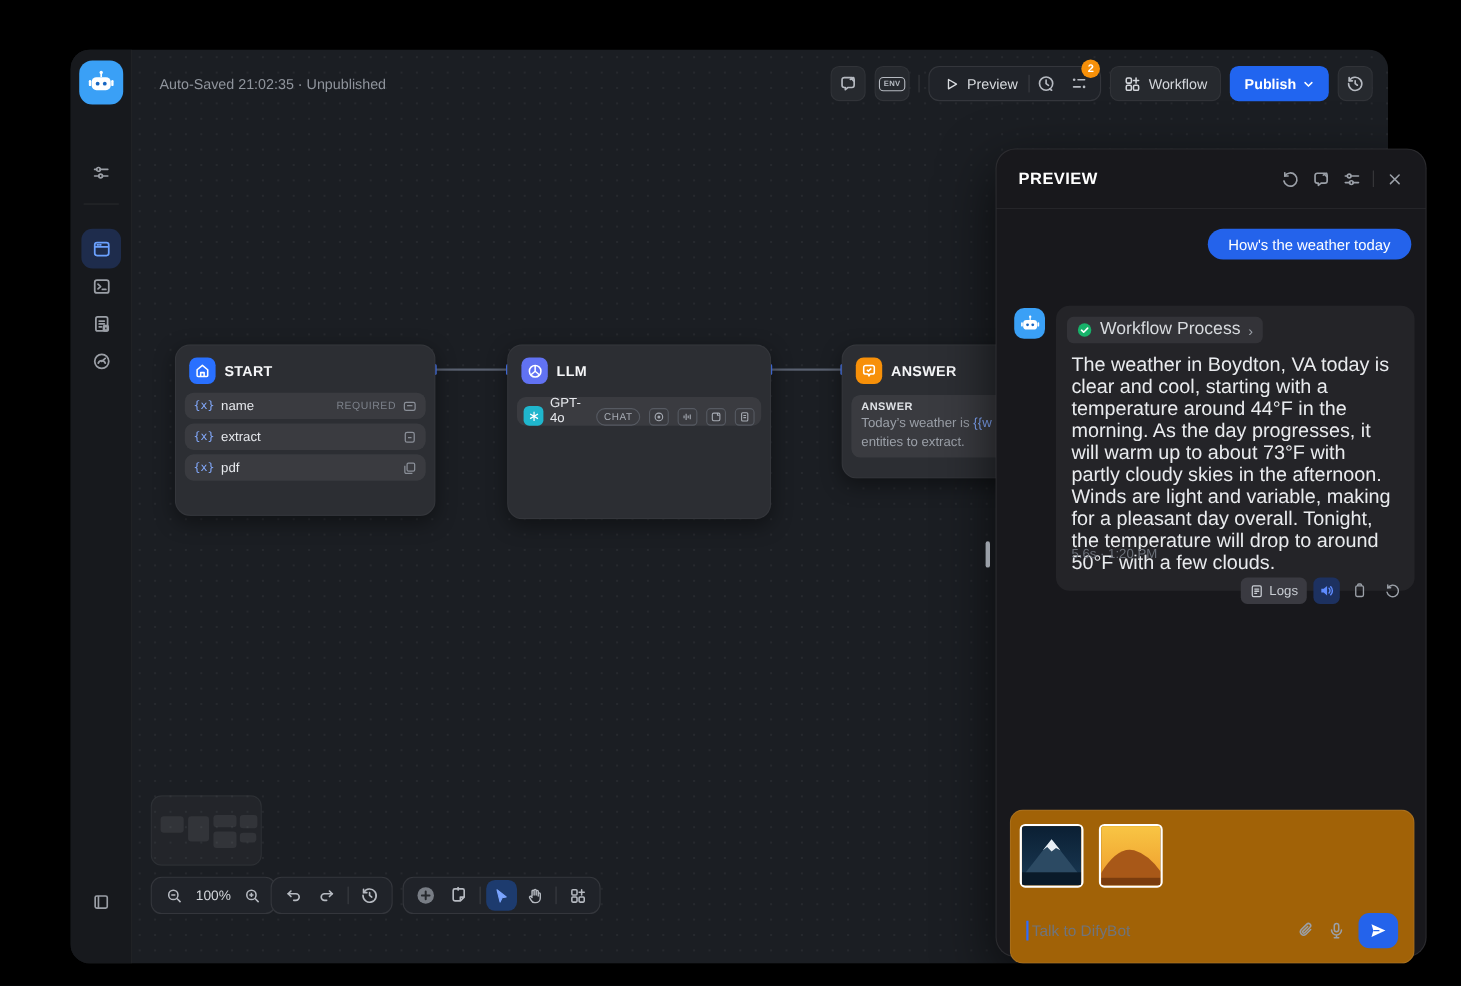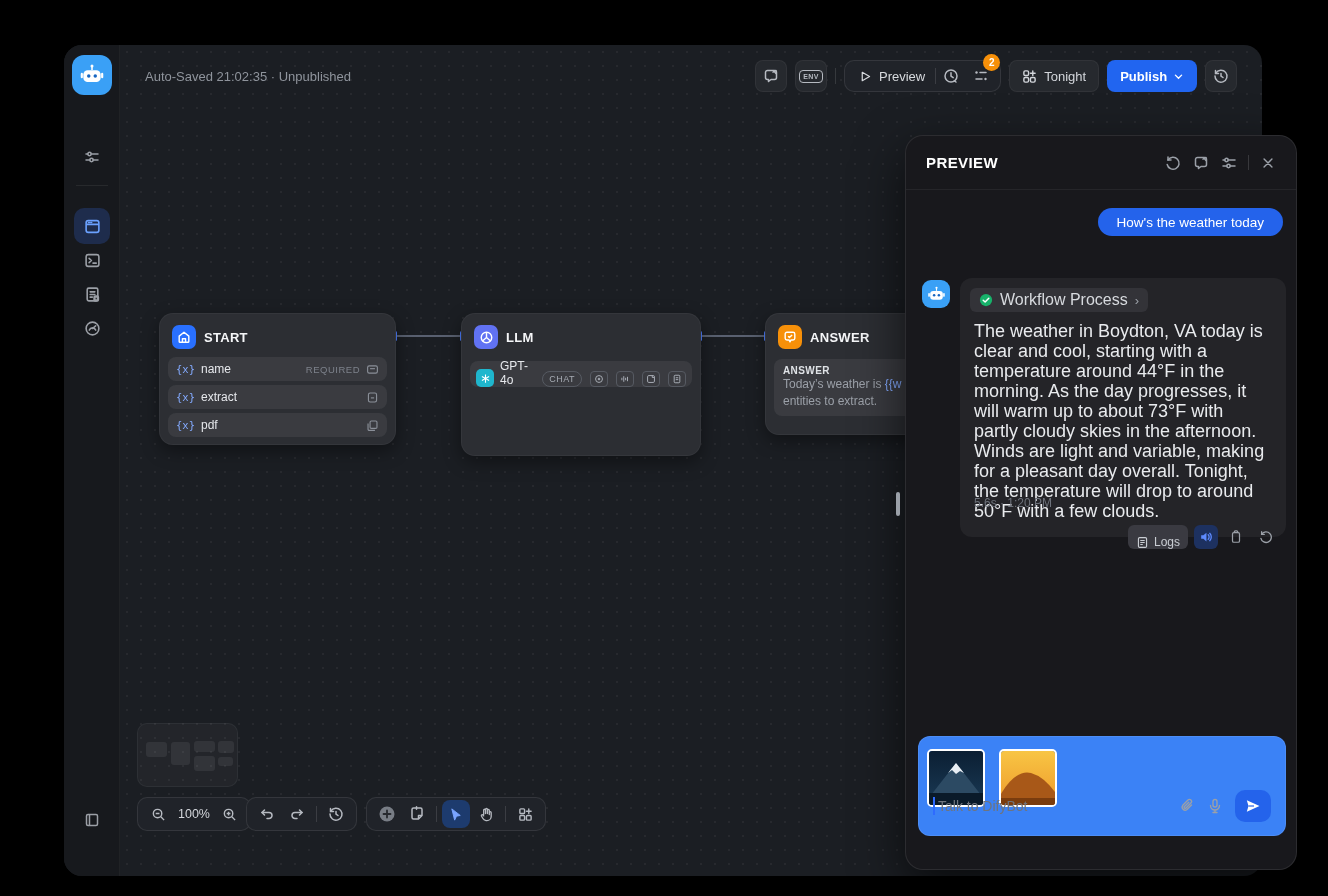--- a/index.html
+++ b/index.html
@@ -111,29 +111,29 @@
   .bot-avatar { position:absolute; left:16px; top:144px; width:28px; height:28px; border-radius:9px;
                 background:#3aa0f6; display:flex; align-items:center; justify-content:center; }
   .bot-card { position:absolute; left:54px; top:142px; width:326px; min-height:202px;
               background:#242428; border-radius:12px; }
   .wf-pill { display:inline-flex; align-items:center; gap:7px; margin:10px 0 0 10px; height:24px;
              border-radius:6px; background:#333338; padding:0 9px; cursor:pointer; }
   .wf-label { font-size:16px; color:#d7dade; }
   .wf-chevron { font-size:13px; color:#9ba0a8; }
   .bot-text { padding:9px 14px 16px; font-size:18px; line-height:20px; color:#e9ebee; }
   .msg-actions { position:absolute; right:8px; bottom:-12px; display:flex; align-items:center; gap:6px; }
-  .logs-btn { height:24px; border-radius:6px; background:#3a3a41; display:flex; align-items:flex-end;
+  .logs-btn { height:24px; border-radius:6px; background:#3a3a41; display:flex; align-items:center;
               gap:5px; padding:0 8px; color:#c9cdd3; font-size:12px; cursor:pointer; }
   .act-btn { width:24px; height:24px; border-radius:6px; display:flex; align-items:center;
              justify-content:center; color:#9ba0a8; cursor:pointer; }
   .act-btn.speaker { background:#1d3160; color:#5e8bff; }
   .msg-meta { position:absolute; left:68px; top:360px; font-size:12px; color:#6d727b; }
 
   
-  .chat-input { position:absolute; left:12px; top:600px; width:368px; height:100px; background:#3b82f6;
+  .chat-input { position:absolute; left:12px; top:600px; width:368px; height:140px; background:#a16207;
                 border:1px solid rgba(255,255,255,0.09); border-radius:12px; }
   .thumb { position:absolute; top:12px; width:58px; height:58px; border:2px solid #fff; border-radius:5px;
            overflow:hidden; cursor:pointer; }
   .input-row { position:absolute; left:14px; right:14px; bottom:14px; height:30px; display:flex;
                align-items:center; }
   .caret { width:2px; height:18px; background:#2e6bff; margin-right:3px; }
   .chat-field { flex:1; background:transparent; border:none; outline:none; color:#e9ebee;
                 font-size:14px; font-family:"Liberation Sans", sans-serif; }
   .chat-field::placeholder { color:#6f747d; }
   .in-icon { width:28px; height:28px; display:flex; align-items:center; justify-content:center;
@@ -146,21 +146,21 @@
   svg { display:block; }
 </style>
 </head>
 <body>
 
 <div class="window">
 
   <div class="edge" style="left:332px; top:290px; width:65px;"></div>
   <div class="edge" style="left:637px; top:290px; width:64px;"></div>
 
-  <div class="node" style="left:95px; top:268px; width:237px; height:132px;">
+  <div class="node" style="left:95px; top:268px; width:237px; height:156px;">
     <div class="node-header">
       <div class="node-icon" style="background:#2970ff;">
         <svg width="14" height="14" viewBox="0 0 16 16" fill="none" stroke="#fff" stroke-width="1.6" stroke-linejoin="round">
             <path d="M2.5 7 8 2.5 13.5 7v6a1 1 0 0 1-1 1h-9a1 1 0 0 1-1-1z"></path>
             <path d="M6.2 14v-4h3.6v4"></path>
           </svg>
       </div>
       <span class="node-title">START</span>
     </div>
     <div class="node-row">
@@ -191,21 +191,21 @@
       <span class="row-tag"></span>
       <span class="row-ficon">
           <svg width="13" height="13" viewBox="0 0 16 16" fill="none" stroke="currentColor" stroke-width="1.4">
             <rect x="5" y="2.5" width="8.5" height="9" rx="1.5"></rect>
             <path d="M2.5 5.5v7a1.5 1.5 0 0 0 1.5 1.5h7"></path>
           </svg>
         </span>
     </div>
   </div>
 
-  <div class="node" style="left:397px; top:268px; width:240px; height:143px;">
+  <div class="node" style="left:397px; top:268px; width:240px; height:159px;">
     <div class="node-header">
       <div class="node-icon" style="background:#6172f3;">
         <svg width="15" height="15" viewBox="0 0 16 16" fill="none" stroke="#fff" stroke-width="1.5">
             <circle cx="8" cy="8" r="5.6"></circle>
             <path d="M8 2.4v5.6l4 3.4M8 8 4 11.4"></path>
           </svg>
       </div>
       <span class="node-title">LLM</span>
     </div>
     <div class="model-row">
@@ -436,21 +436,21 @@
         <span class="badge">2</span>
       </div>
     </div>
     <div class="features-btn">
       <svg width="15" height="15" viewBox="0 0 16 16" fill="none" stroke="currentColor" stroke-width="1.5">
           <rect x="2" y="2" width="5" height="5" rx="1.4"></rect>
           <rect x="2" y="9" width="5" height="5" rx="1.4"></rect>
           <rect x="9" y="9" width="5" height="5" rx="1.4"></rect>
           <path d="M11.5 2v5M9 4.5h5" stroke-linecap="round"></path>
         </svg>
-      <span>Tonight</span>
+      <span>Workflow</span>
     </div>
     <div class="publish-btn">
       <span>Publish</span>
       <svg width="11" height="11" viewBox="0 0 16 16" fill="none" stroke="#fff" stroke-width="2" stroke-linecap="round">
           <path d="M3.5 6 8 10.5 12.5 6"></path>
         </svg>
     </div>
     <div class="icon-btn">
       <svg width="16" height="16" viewBox="0 0 16 16" fill="none" stroke="currentColor" stroke-width="1.5" stroke-linecap="round">
           <path d="M2.8 5.2A6 6 0 1 1 2 8"></path>

